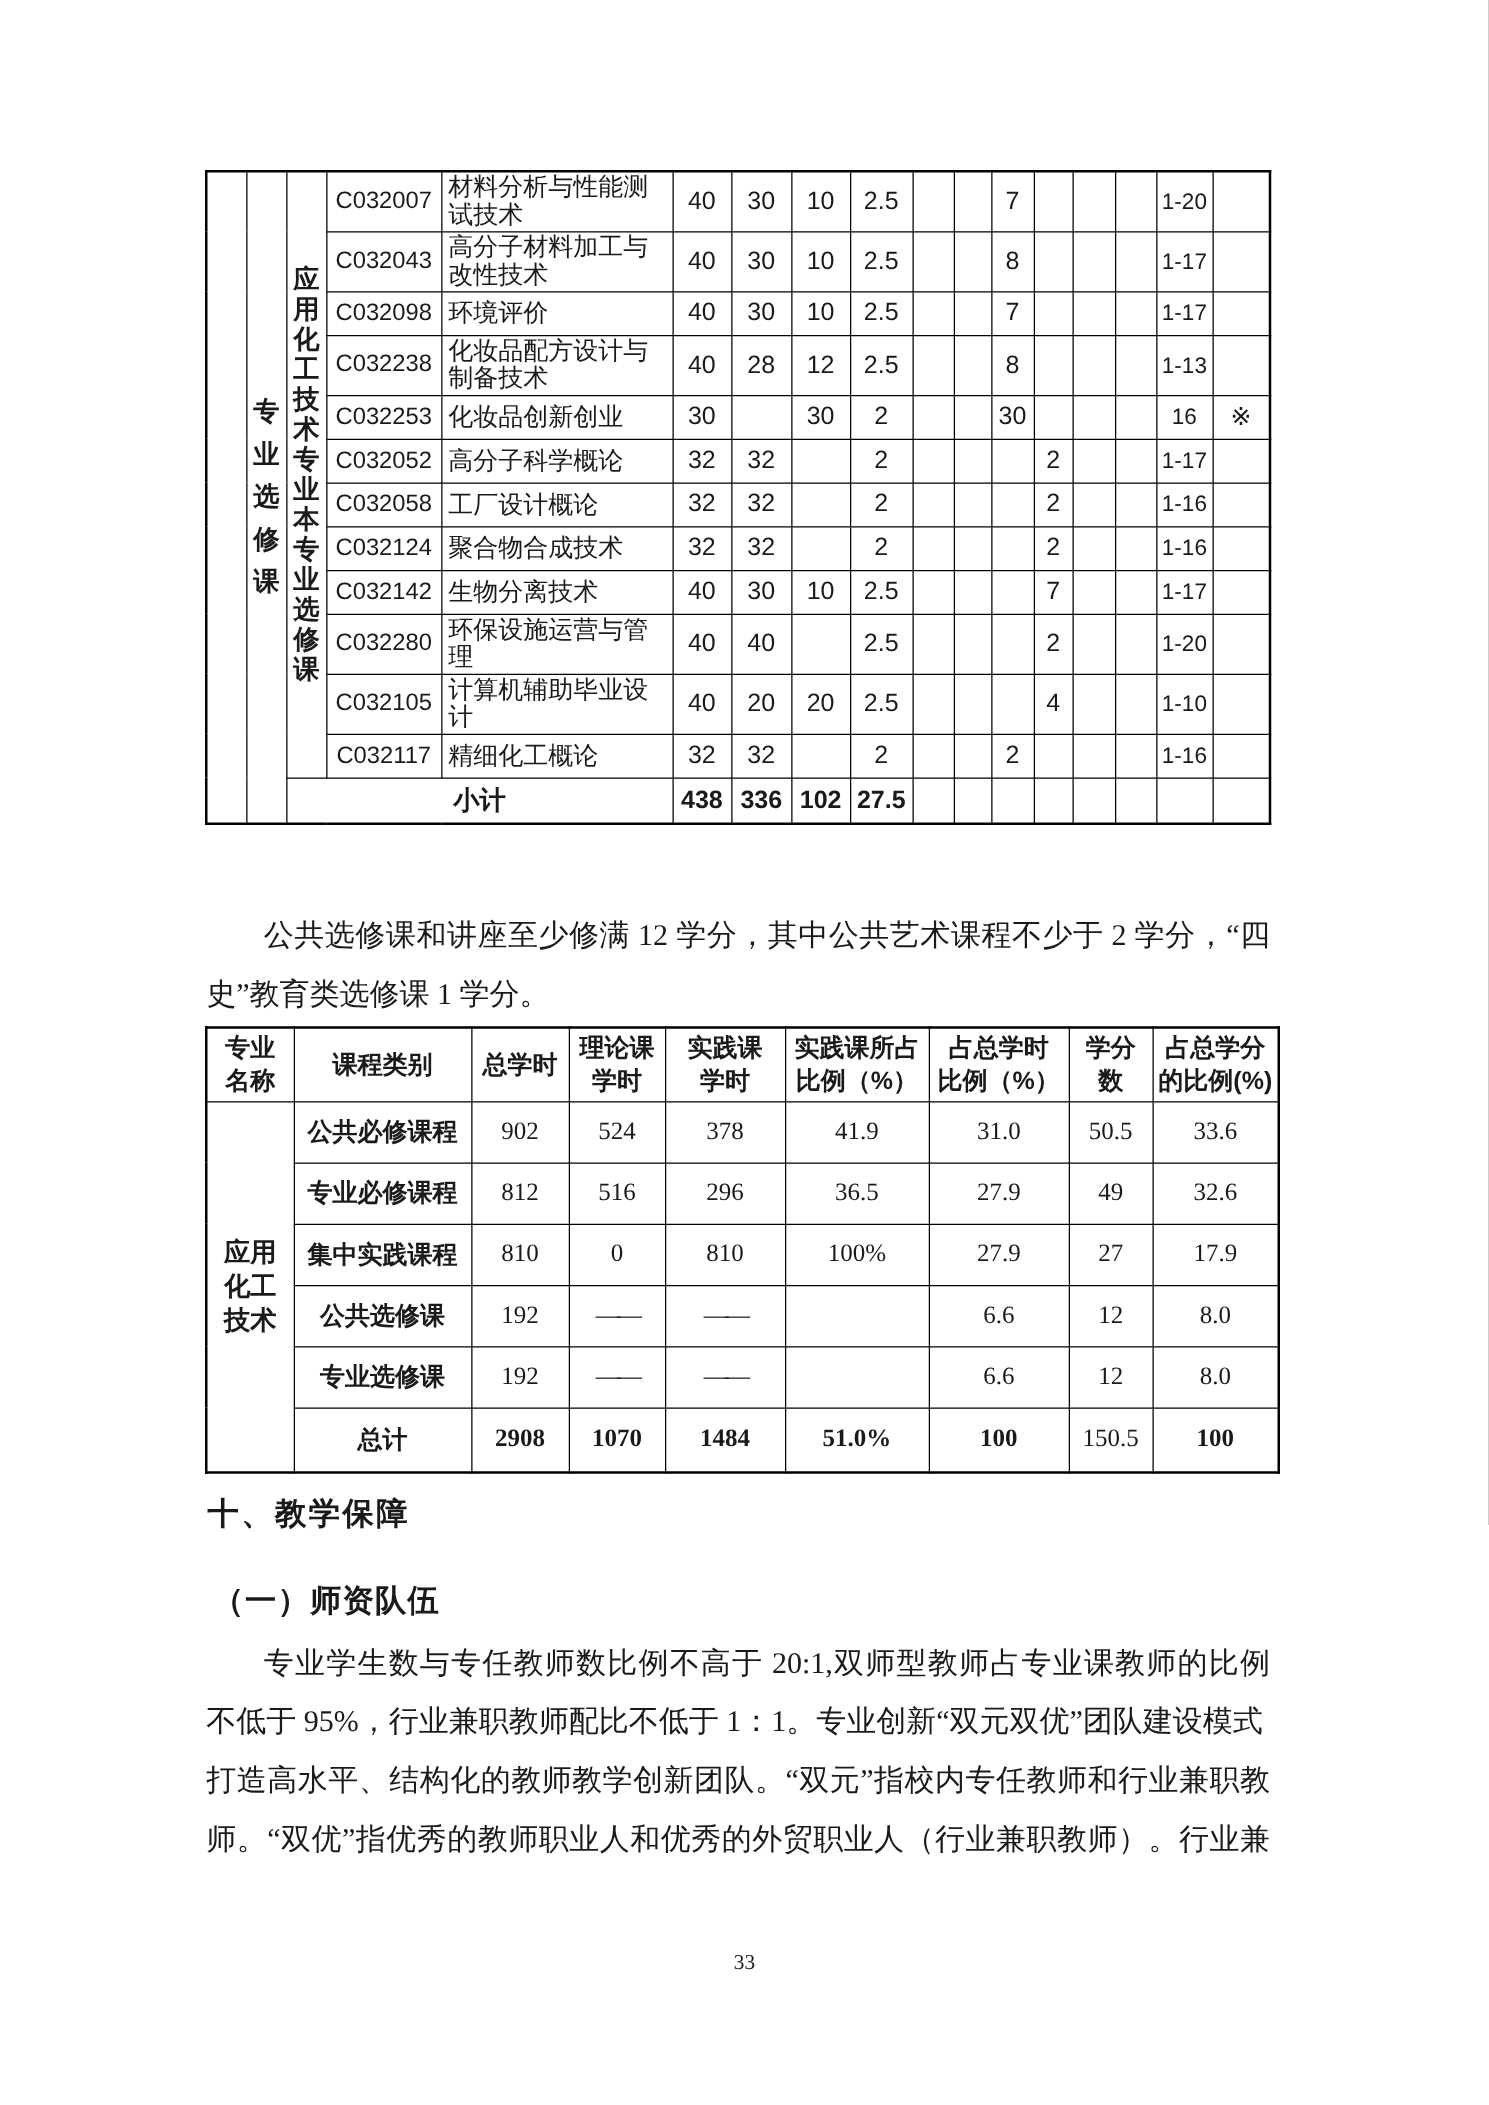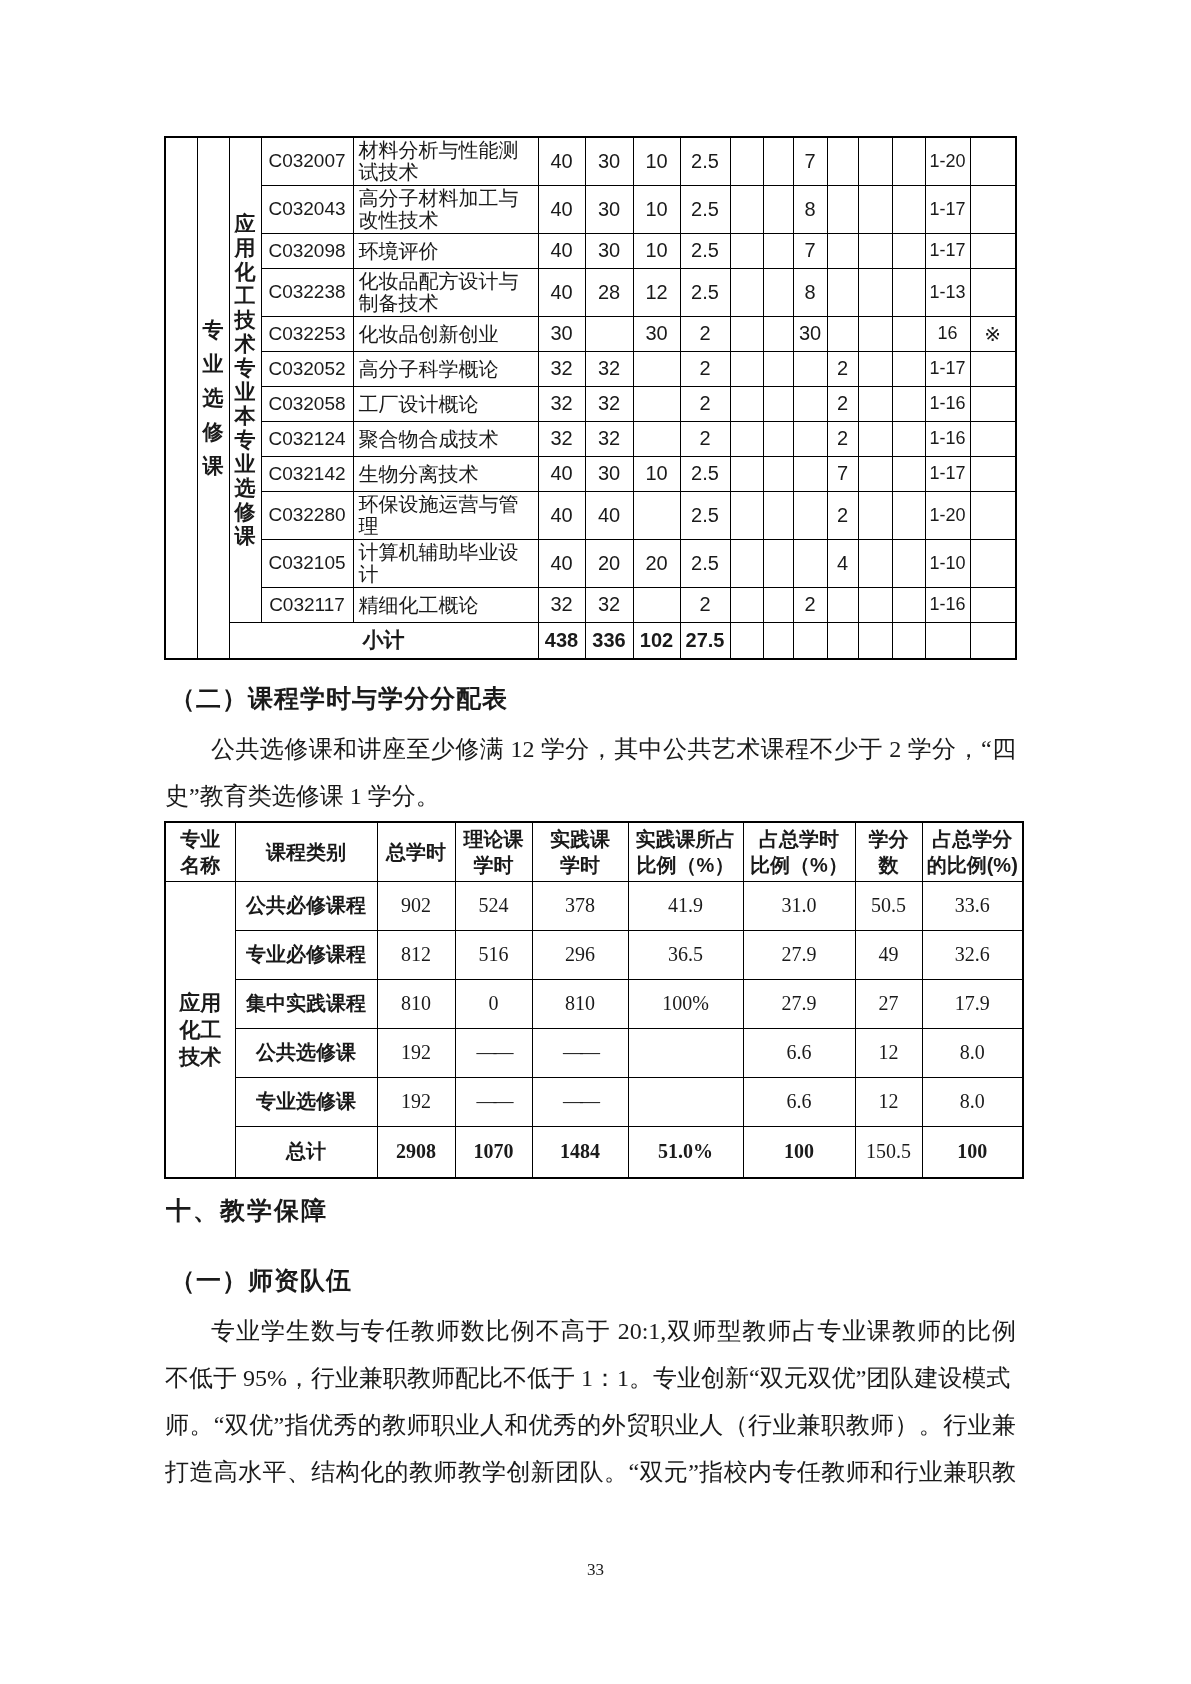--- a/index.html
+++ b/index.html
@@ -302,21 +302,20 @@
           <td></td>
           <td></td>
           <td></td>
           <td></td>
           <td></td>
           <td></td>
         </tr>
       </tbody>
   </table>
 
-  <div class="h-sub" style="left:170px;top:682px;">（二）课程学时与学分分配表</div>
 
   <div id="para1" class="para" style="left:165px;top:726px;width:851px;">
       <div class="pline indent">公共选修课和讲座至少修满 12 学分，其中公共艺术课程不少于 2 学分，“四</div>
       <div class="pline flush-left">史”教育类选修课 1 学分。</div>
     </div>
 
   <table id="t2" class="doc" style="left:164px;top:821px;width:858px;">
     <colgroup>
       <col style="width:70px">
         <col style="width:142px">
@@ -413,18 +412,18 @@
       </tbody>
   </table>
 
   <div class="h-big" style="left:166px;top:1194px;">十、教学保障</div>
 
   <div class="h-sub" style="left:170px;top:1264px;">（一）师资队伍</div>
 
   <div id="para2" class="para" style="left:165px;top:1308px;width:851px;">
       <div class="pline indent">专业学生数与专任教师数比例不高于 20:1,双师型教师占专业课教师的比例</div>
       <div class="pline">不低于 95%，行业兼职教师配比不低于 1：1。专业创新“双元双优”团队建设模式，</div>
+      <div class="pline">打造高水平、结构化的教师教学创新团队。“双元”指校内专任教师和行业兼职教</div>
       <div class="pline">师。“双优”指优秀的教师职业人和优秀的外贸职业人（行业兼职教师）。行业兼</div>
-      <div class="pline">打造高水平、结构化的教师教学创新团队。“双元”指校内专任教师和行业兼职教</div>
     </div>
 
   <div class="pageno">33</div>
 </div>
 
 </body></html>

